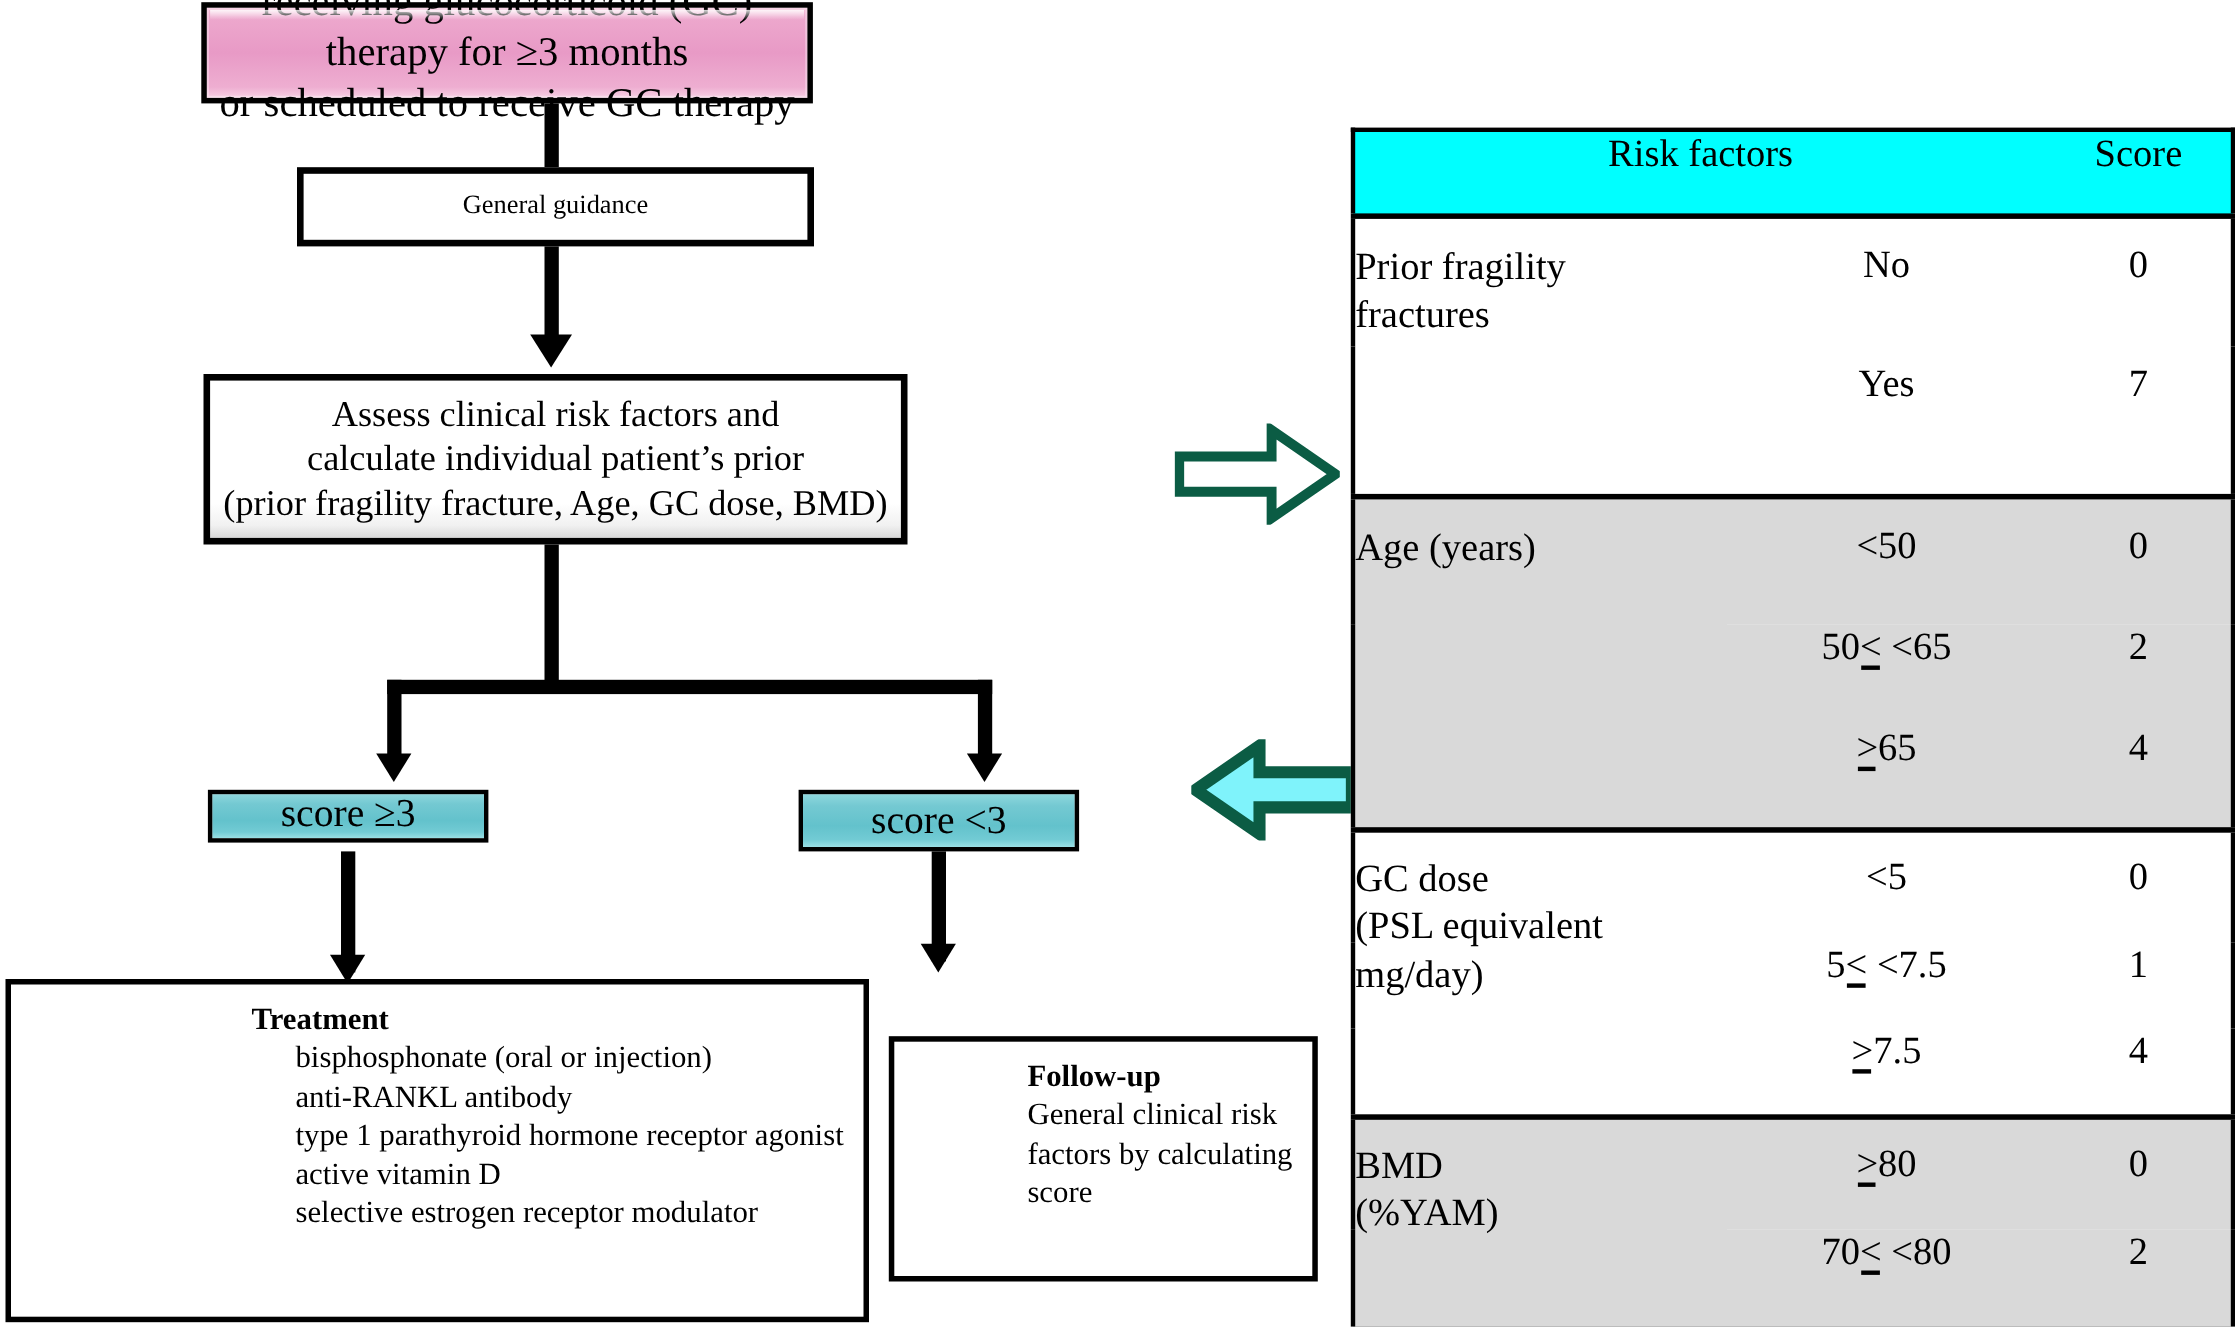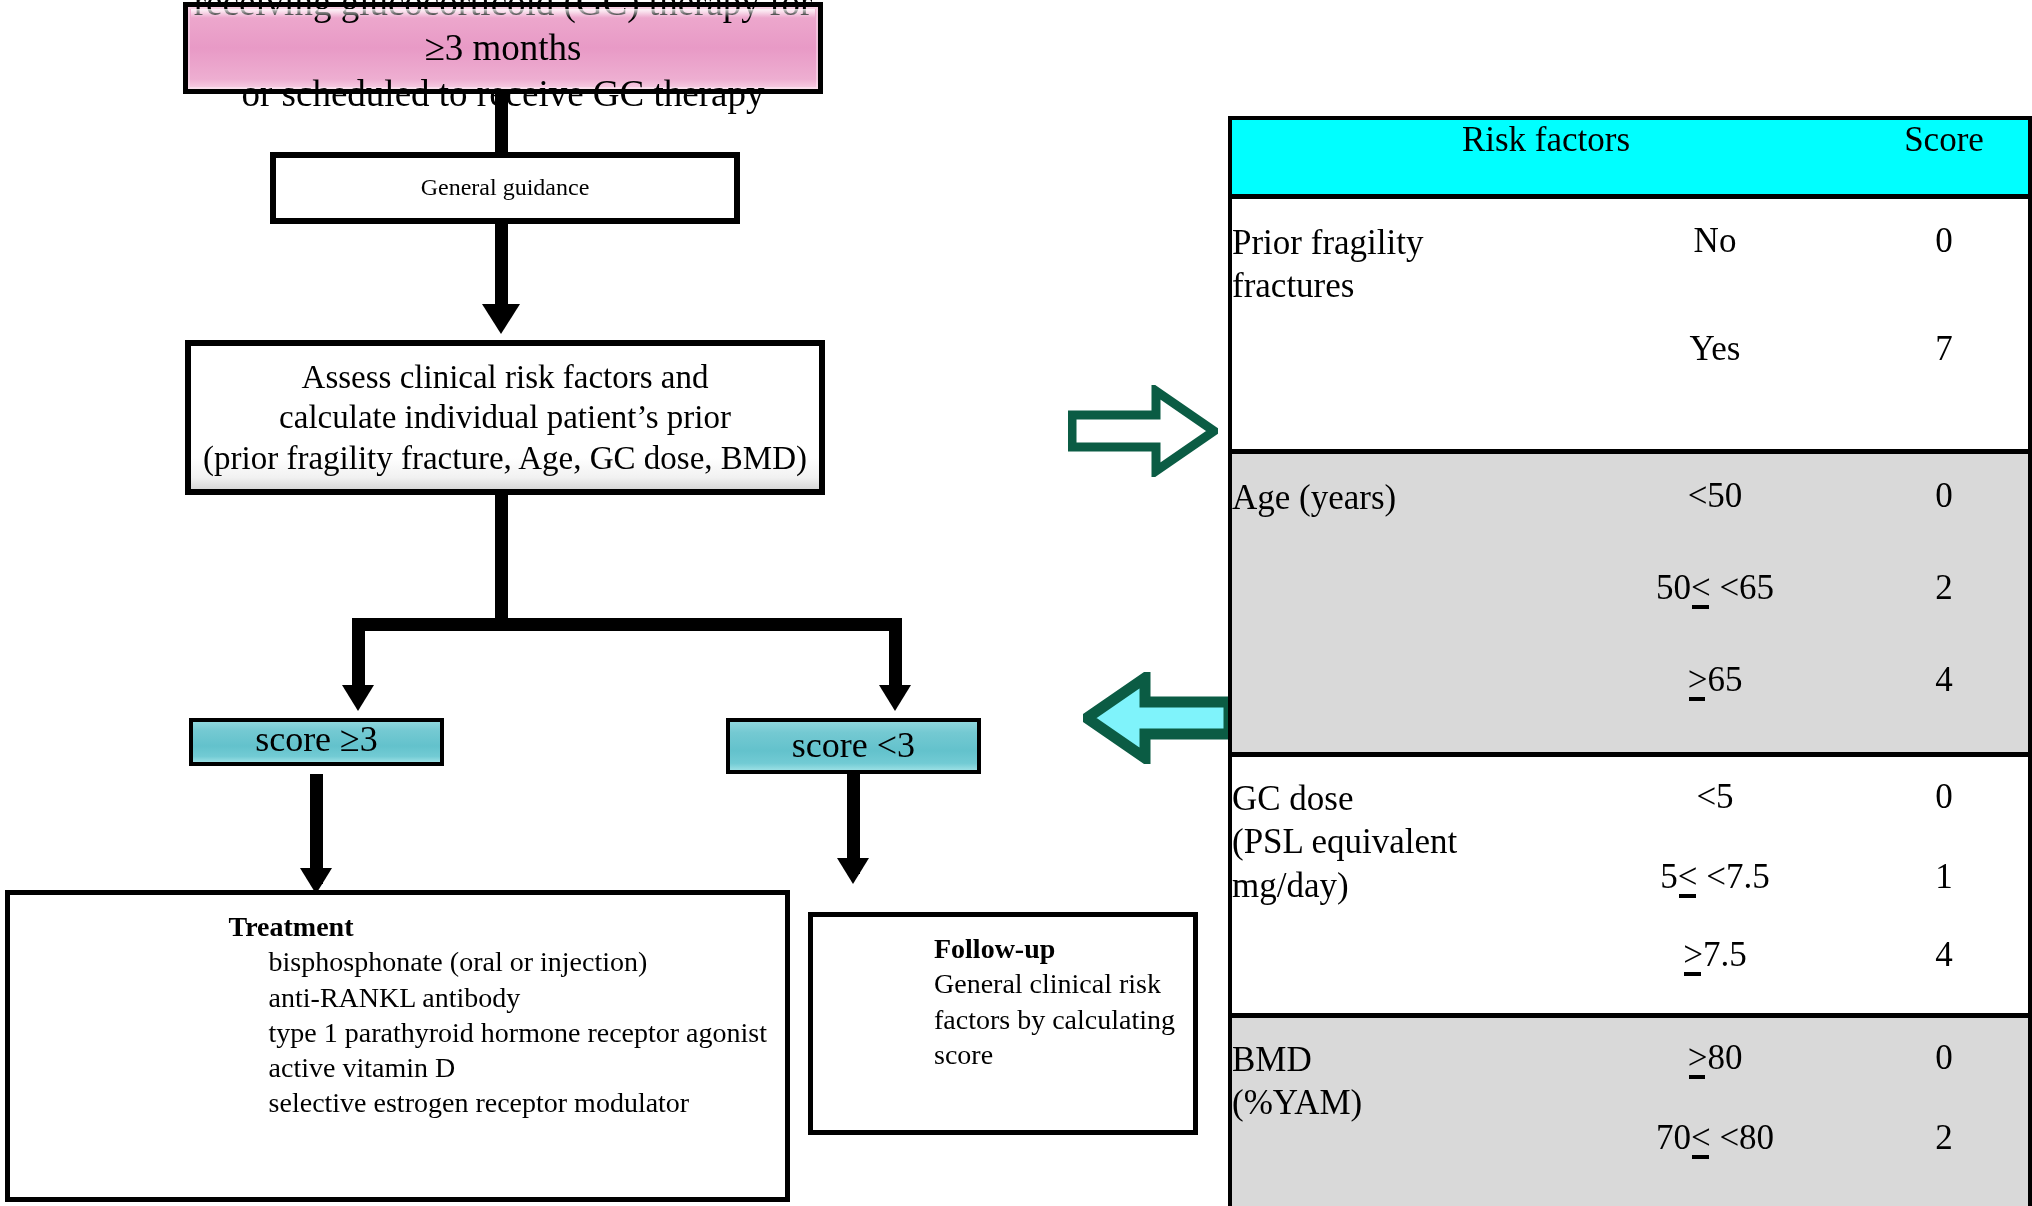--- a/index.html
+++ b/index.html
@@ -82,21 +82,21 @@
 
   
   .ineq{position:relative;display:inline-block;padding-bottom:2px;}
   .ineq::after{
     content:"";position:absolute;left:1px;right:2px;bottom:1px;height:4px;background:#000;
   }
 </style>
 </head>
 <body>
 
-<div class="flowbox box-pink" style="left:183px;top:2px;width:640px;height:92px;">
+<div class="flowbox box-pink" style="left:183px;top:2px;width:556px;height:92px;">
   <div>
     <div>receiving glucocorticoid (GC) therapy for ≥3 months</div>
     <div>or scheduled to receive GC therapy</div>
   </div>
 </div>
 
 <div class="vline" style="left:495px;top:94px;width:13px;height:58px;"></div>
 
 <div class="flowbox box-white" style="left:270px;top:152px;width:470px;height:72px;">
   <span>General guidance</span>
@@ -137,21 +137,21 @@
   <div>
     <div class="bold">Treatment</div>
     <div class="indent">bisphosphonate (oral or injection)</div>
     <div class="indent">anti-RANKL antibody</div>
     <div class="indent">type 1 parathyroid hormone receptor agonist</div>
     <div class="indent">active vitamin D</div>
     <div class="indent">selective estrogen receptor modulator</div>
   </div>
 </div>
 
-<div class="flowbox box-plain pad lh" style="left:808px;top:912px;width:390px;height:223px;">
+<div class="flowbox box-plain pad lh" style="left:808px;top:942px;width:390px;height:223px;">
   <div>
     <div class="bold">Follow-up</div>
     <div>General clinical risk</div>
     <div>factors by calculating</div>
     <div>score</div>
   </div>
 </div>
 
 <svg class="abs" style="left:1068px;top:385px;width:150px;height:92px;" viewBox="0 0 150 92">
   <polygon points="4,30 88,30 88,6 146,46 88,86 88,62 4,62" fill="#ffffff" stroke="#0b5c44" stroke-width="9" stroke-linejoin="miter"></polygon>

